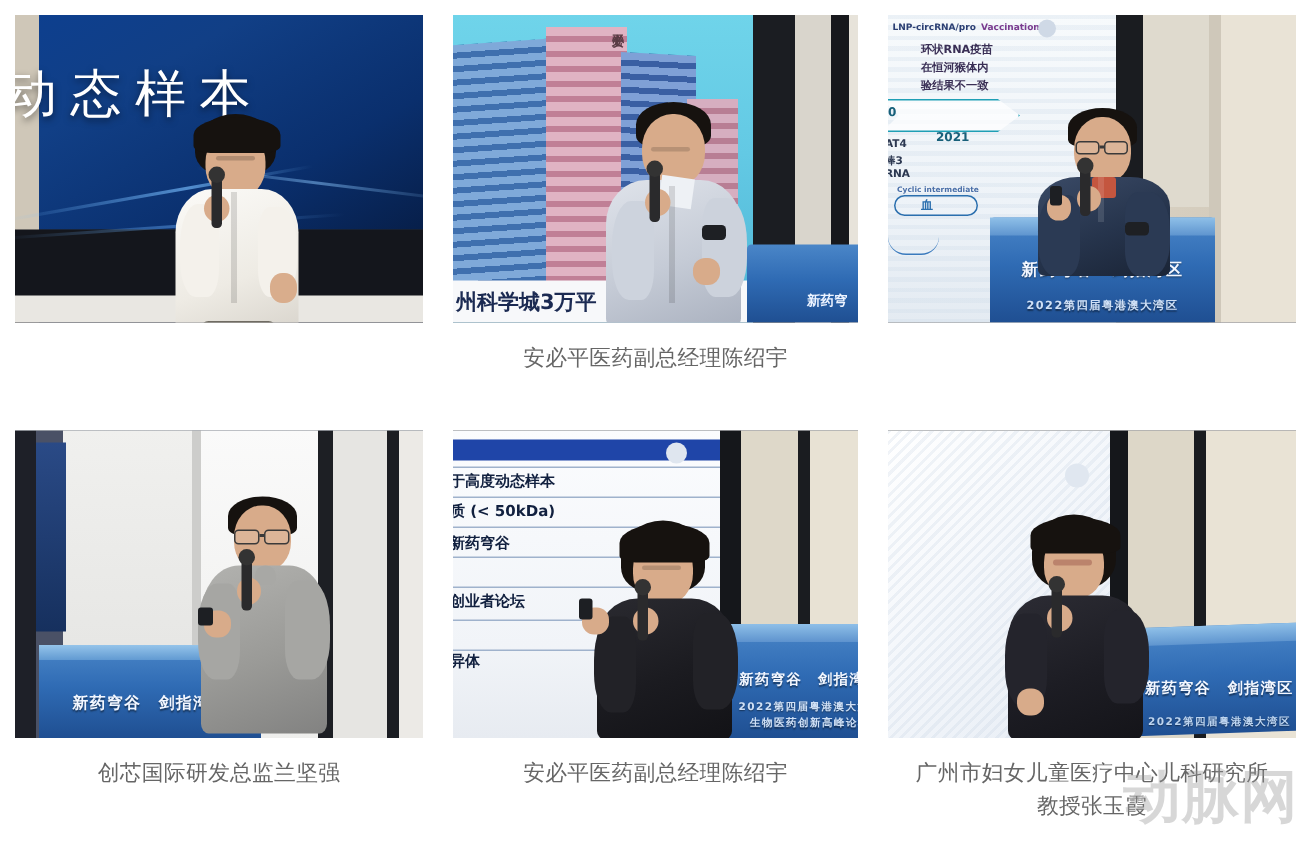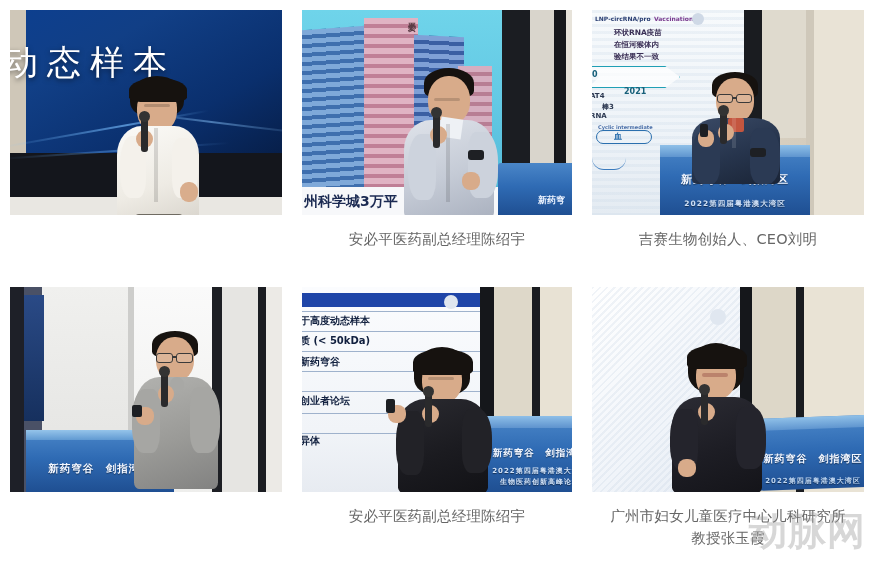--- a/index.html
+++ b/index.html
@@ -195,21 +195,21 @@
         <div class="layer" style="left:100px;top:3px;width:12px;height:12px;border-radius:50%;background:#cfd9e6;"></div>
 
         <div class="slide-text" style="left:22px;top:18px;font-size:7.5px;color:#3a2f55;">环状RNA疫苗</div>
         <div class="slide-text" style="left:22px;top:30px;font-size:7.5px;color:#3a2f55;">在恒河猴体内</div>
         <div class="slide-text" style="left:22px;top:42px;font-size:7.5px;color:#3a2f55;">验结果不一致</div>
 
         <div class="layer" style="left:-4px;top:56px;width:92px;height:22px;border:1.5px solid #1f9fb5;border-left:none;background:rgba(255,255,255,.7);clip-path:polygon(0 0,84% 0,100% 50%,84% 100%,0 100%,12% 50%);"></div>
         <div class="slide-text" style="left:0px;top:60px;font-size:8px;color:#18607a;">0</div>
         <div class="slide-text" style="left:32px;top:60px;font-size:8px;color:#18607a;margin-top:17px;">2021</div>
         <div class="slide-text" style="left:-2px;top:82px;font-size:7px;color:#2b3750;">AT4</div>
-        <div class="slide-text" style="left:-2px;top:92px;font-size:7px;color:#2b3750;margin-left:12px;">棒3</div>
+        <div class="slide-text" style="left:-2px;top:92px;font-size:7px;color:#2b3750;">棒3</div>
         <div class="slide-text" style="left:-2px;top:102px;font-size:7px;color:#2b3750;">RNA</div>
         <div class="slide-text" style="left:6px;top:114px;font-size:5px;color:#4a6fa8;">Cyclic intermediate</div>
         <div class="layer" style="left:4px;top:120px;width:56px;height:14px;border:1.2px solid #2b6fae;border-radius:8px;"></div>
         <div class="slide-text" style="left:22px;top:121px;font-size:8px;color:#2b6fae;">血</div>
         <div class="layer" style="left:0px;top:138px;width:34px;height:22px;border-bottom:1.2px solid #3a7abd;border-radius:0 0 12px 12px;"></div>
 
         <div class="layer" style="left:152px;top:0;width:18px;height:146px;background:#1a1c20;"></div>
         <div class="layer" style="left:170px;top:0;width:44px;height:128px;background:#dfdace;"></div>
         <div class="layer" style="left:214px;top:0;width:8px;height:100%;background:#cfc8ba;"></div>
         <div class="layer" style="left:222px;top:0;width:70px;height:100%;background:#e9e3d6;"></div>
@@ -231,23 +231,20 @@
           <div class="arm" style="left:0px;top:58px;width:28px;height:54px;background:#2b3a54;border-radius:45% 28% 30% 40%;"></div>
           <div class="arm" style="left:58px;top:56px;width:30px;height:56px;background:#2b3a54;border-radius:28% 45% 40% 30%;"></div>
           <div class="layer" style="left:26px;top:52px;width:16px;height:17px;border-radius:50%;background:#d8ab8a;"></div>
           <div class="mic" style="left:28px;top:40px;height:32px;"></div>
           <div class="mic-head" style="left:26px;top:33px;"></div>
           <div class="layer" style="left:6px;top:58px;width:16px;height:17px;border-radius:45%;background:#d8ab8a;"></div>
           <div class="layer" style="left:8px;top:52px;width:8px;height:13px;border-radius:2px;background:#1d1f23;"></div>
           <div class="layer" style="left:58px;top:76px;width:16px;height:9px;border-radius:3px;background:#1e2024;"></div>
         </div>
       </div>
-      <div class="caption">
-        <span>吉赛生物创始人、CEO刘明</span>
-      </div>
     </div>
 
     <div class="cell">
       <div class="photo">
         <div class="wall-cool"></div>
         <div class="layer" style="left:0;top:0;width:14px;height:100%;background:#1e2028;"></div>
         <div class="layer" style="left:14px;top:0;width:18px;height:100%;background:#4a5166;"></div>
         <div class="layer" style="left:32px;top:0;width:86px;height:100%;background:linear-gradient(180deg,#f0f0ee,#e3e3e1);"></div>
         <div class="layer" style="left:118px;top:0;width:6px;height:100%;background:#cdcdcb;"></div>
         <div class="layer" style="left:124px;top:0;width:78px;height:100%;background:linear-gradient(180deg,#fafafa,#eeeeec);"></div>
@@ -272,20 +269,23 @@
           <div class="layer" style="left:38px;top:46px;width:14px;height:13px;background:#a8a8a5;border-radius:50% 50% 4px 4px;"></div>
           <div class="arm" style="left:0px;top:58px;width:28px;height:64px;background:#a6a6a3;border-radius:45% 28% 30% 40%;"></div>
           <div class="arm" style="left:58px;top:56px;width:30px;height:66px;background:#a6a6a3;border-radius:28% 45% 40% 30%;"></div>
           <div class="layer" style="left:26px;top:54px;width:16px;height:18px;border-radius:50%;background:#d8ab8a;"></div>
           <div class="mic" style="left:29px;top:42px;height:34px;"></div>
           <div class="mic-head" style="left:27px;top:35px;"></div>
           <div class="layer" style="left:4px;top:76px;width:18px;height:18px;border-radius:45%;background:#d8ab8a;"></div>
           <div class="layer" style="left:0px;top:74px;width:10px;height:12px;border-radius:2px;background:#1d1f23;"></div>
         </div>
       </div>
+      <div class="caption">
+        <span>创芯国际研发总监兰坚强</span>
+      </div>
     </div>
 
     <div class="cell">
       <div class="photo">
         <div class="layer" style="inset:0;background:#e4e0d6;"></div>
 
         <div class="slide-white" style="left:0;top:0;width:178px;height:100%;background:linear-gradient(180deg,#fbfcfe 0%,#f1f4f8 70%,#e7ebf1 100%);"></div>
         <div class="layer" style="left:0;top:6px;width:178px;height:14px;background:#1f45a8;"></div>
         <div class="row-line" style="left:0;top:24px;width:178px;"></div>
         <div class="row-line" style="left:0;top:44px;width:178px;"></div>

